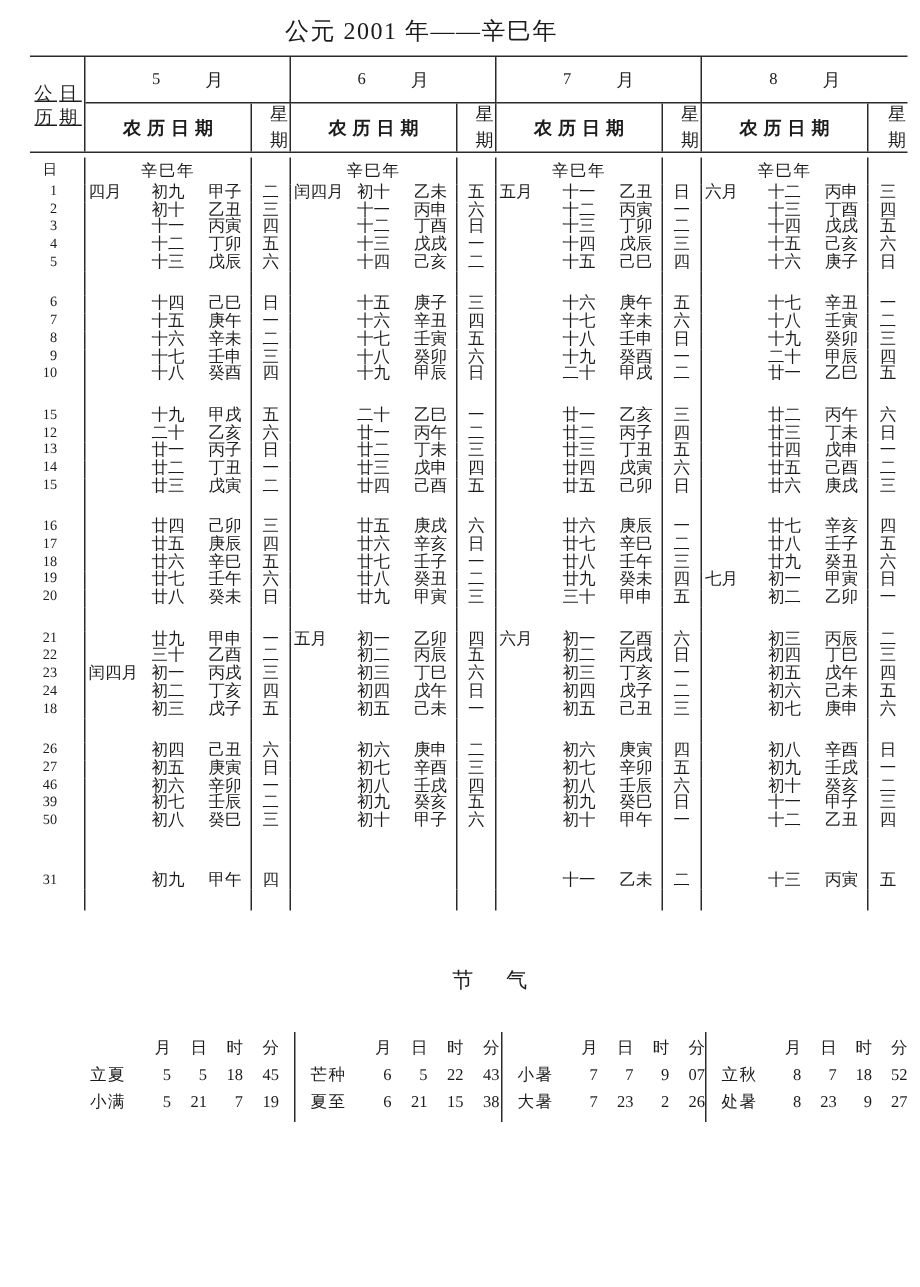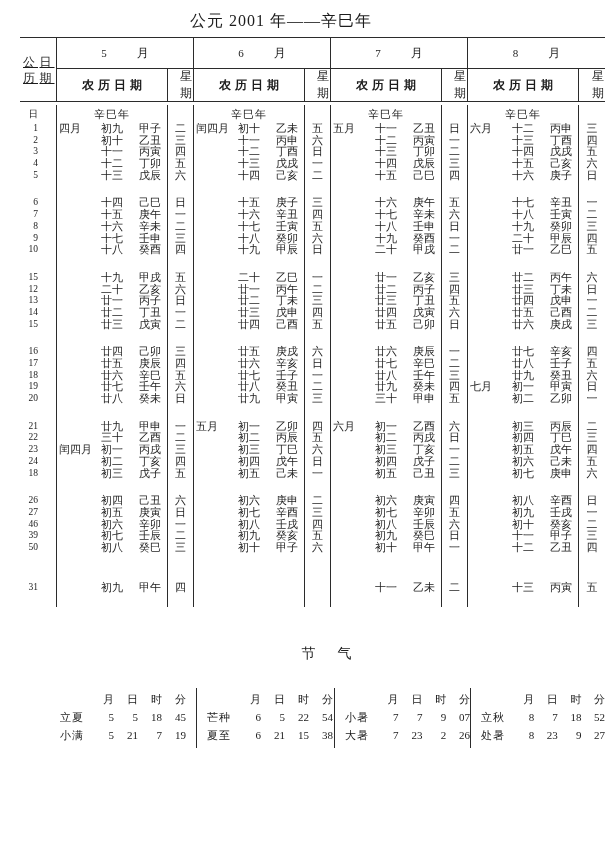--- a/index.html
+++ b/index.html
@@ -1042,21 +1042,21 @@
         <span class="jq-v">月</span>
         <span class="jq-v">日</span>
         <span class="jq-v">时</span>
         <span class="jq-v">分</span>
       </div>
       <div class="jq-row">
         <span class="jq-name">芒种</span>
         <span class="jq-v">6</span>
         <span class="jq-v">5</span>
         <span class="jq-v">22</span>
-        <span class="jq-v">54</span>
+        <span class="jq-v">43</span>
       </div>
       <div class="jq-row">
         <span class="jq-name">夏至</span>
         <span class="jq-v">6</span>
         <span class="jq-v">21</span>
         <span class="jq-v">15</span>
         <span class="jq-v">38</span>
       </div>
     </div>
     <div class="jq-group">

